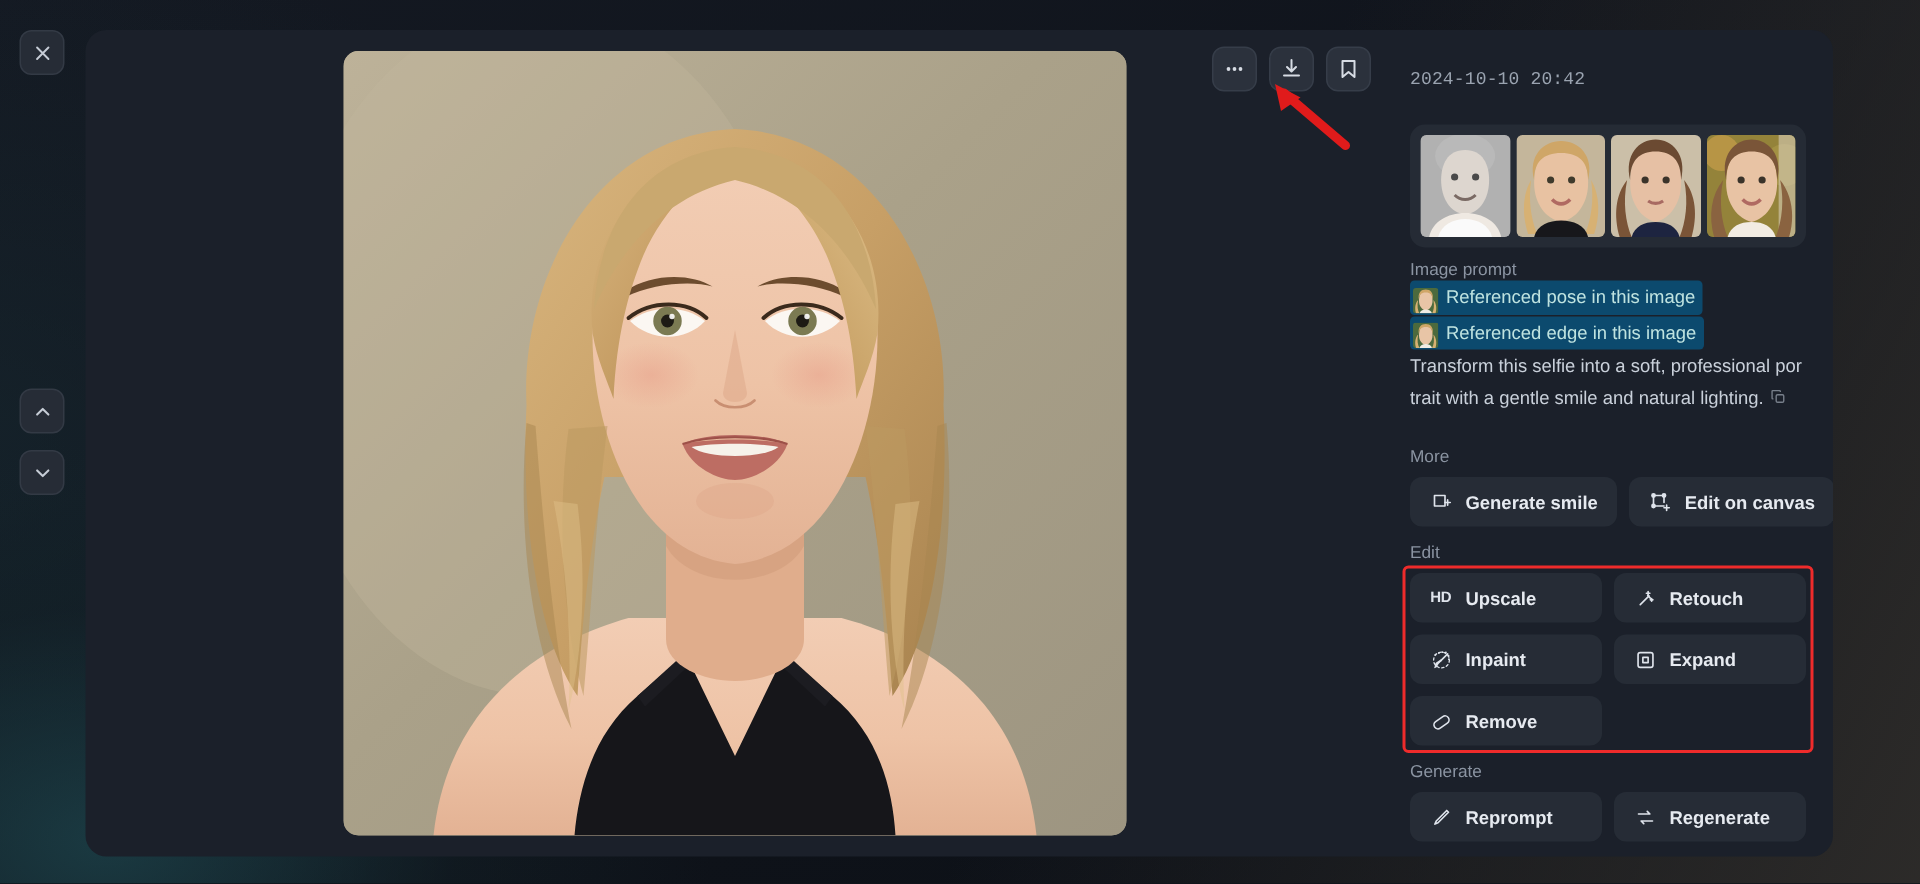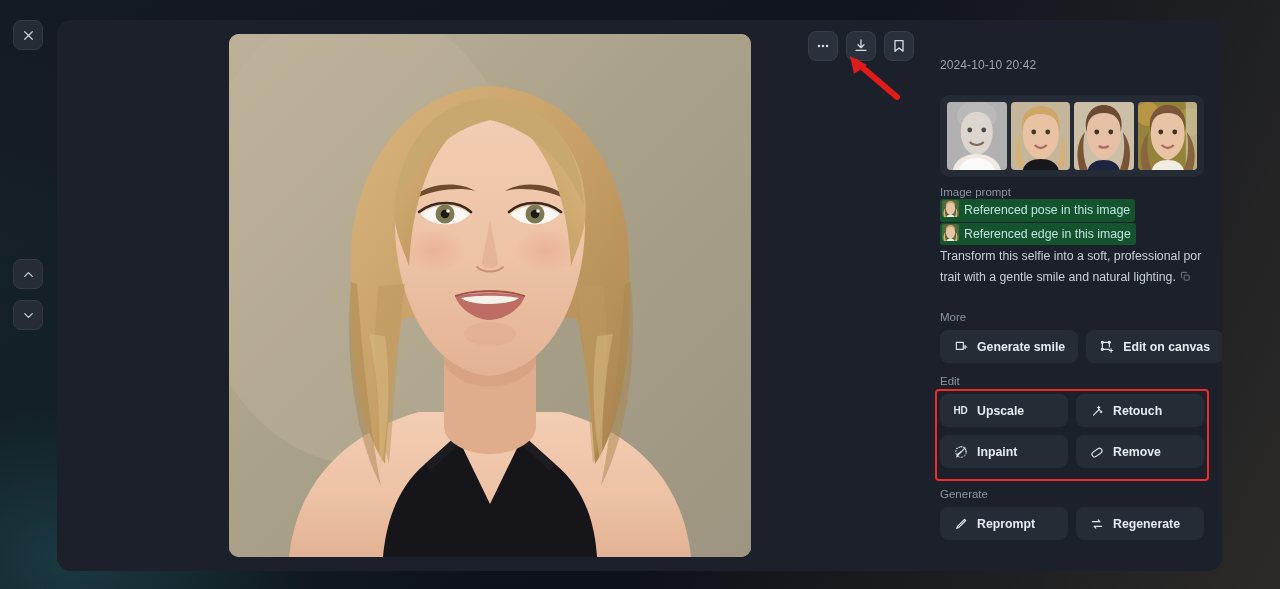--- a/index.html
+++ b/index.html
@@ -69,21 +69,21 @@
     display:flex; align-items:center; justify-content:center;
     color:#d7dce4; cursor:pointer;
   }
 
   
   #side{
     position:absolute; left:865px; top:0; width:300px; height:551px;
     padding:14px 18px 0 18px; overflow:hidden;
   }
   #timestamp{
-    font-size:12px; color:#9aa3b0; letter-spacing:.1px; margin-top:24px;
+    font-size:12px; color:#9aa3b0; letter-spacing:.1px; margin-top:12px;font-family:Liberation Mono, monospace;
   }
 
   
   #refcard{
     margin-top:23px; background:#252b35; border-radius:10px; padding:7px;
     display:flex; gap:4px;
   }
   .ref{
     width:64px; height:68px; border-radius:4px; overflow:hidden; background:#3a3f49;
   }
@@ -92,22 +92,22 @@
   
   #promptcard{
     margin-top:0; padding:9px 0 11px 0;
   }
   #promptlabel{ font-size:11.5px; color:#8b94a2; margin-bottom:1px; }
   #prompttext{
     font-size:12.3px; line-height:20.5px; color:#c9d0da; word-break:break-all;
   }
   .tagline{ display:block; margin-bottom:1px; }
   .tag{
-    display:inline-flex; align-items:flex-start; gap:5px;
-    background:#14532d; border-radius:3px; padding:1px 5px 1px 2px;
+    display:inline-flex; align-items:flex-end; gap:5px;
+    background:#0c4a6e; border-radius:3px; padding:1px 5px 1px 2px;
     vertical-align:middle;
   }
   .tagthumb{ width:17px; height:17px; border-radius:2px; overflow:hidden; flex:none; }
   .tagthumb svg{ display:block; width:100%; height:100%; }
   .tagtext{ color:#bfe3e0; font-size:12.3px; }
   .copy-ic{ display:inline-block; vertical-align:-1px; margin-left:4px; opacity:.65; }
 
   
   .sechead{ font-size:11.5px; color:#8b94a2; margin:12px 0 7px 0; }
   .grid{ display:grid; grid-template-columns:1fr 1fr; gap:8px; }
@@ -419,20 +419,29 @@
                 <path d="M19 5 L11 13"></path>
                   <path d="M12 12 L8 16 C6.5 17.5 6.5 19.5 5 20 C5.5 18.5 5 17 6.5 15.5 Z" fill="currentColor"></path>
                 <path d="M5 6 L5.01 6 M9 4 L9.01 4 M13 3 L13.01 3 M17 3.5 L17.01 3.5 M20 7 L20.01 7 M20.5 11 L20.51 11" stroke-width="2.2" stroke-dasharray="0.1 4"></path>
                 <circle cx="12" cy="12" r="9" stroke-dasharray="2.6 3" stroke-width="1.5"></circle>
               </svg>
             </span>
             <span>Inpaint</span>
           </button>
           <button class="abtn">
             <span class="ic">
+              <svg width="14" height="14" viewBox="0 0 24 24" fill="none" stroke="currentColor" stroke-width="1.9" stroke-linecap="round" stroke-linejoin="round">
+                <rect x="3.5" y="3.5" width="17" height="17" rx="2.5"></rect>
+                <path d="M9 9 L9 15 M15 9 L15 15 M9 9 L15 9 M9 15 L15 15"></path>
+              </svg>
+            </span>
+            <span>Expand</span>
+          </button>
+          <button class="abtn">
+            <span class="ic">
               <svg width="14" height="14" viewBox="0 0 24 24" fill="none" stroke="currentColor" stroke-width="1.9" stroke-linejoin="round">
                 <rect x="2.5" y="8.5" width="19" height="9" rx="4.5" transform="rotate(-35 12 13)"></rect>
               </svg>
             </span>
             <span>Remove</span>
           </button>
           <span></span>
         </div>
       </div>
 

